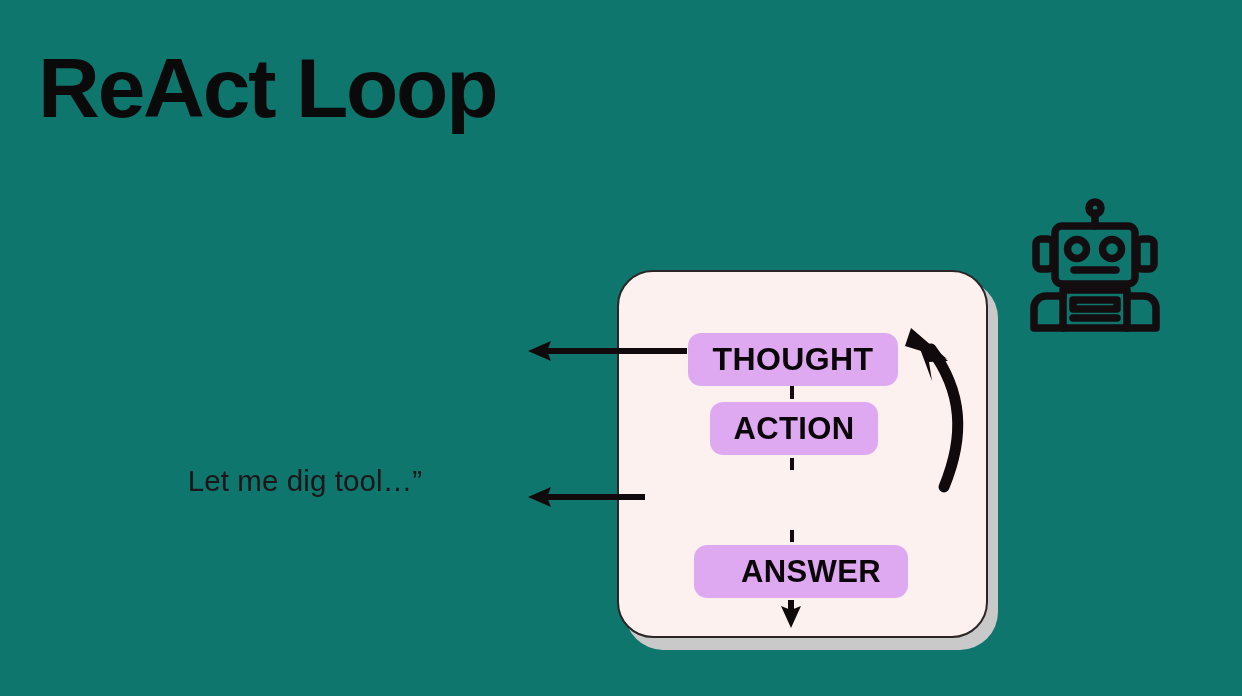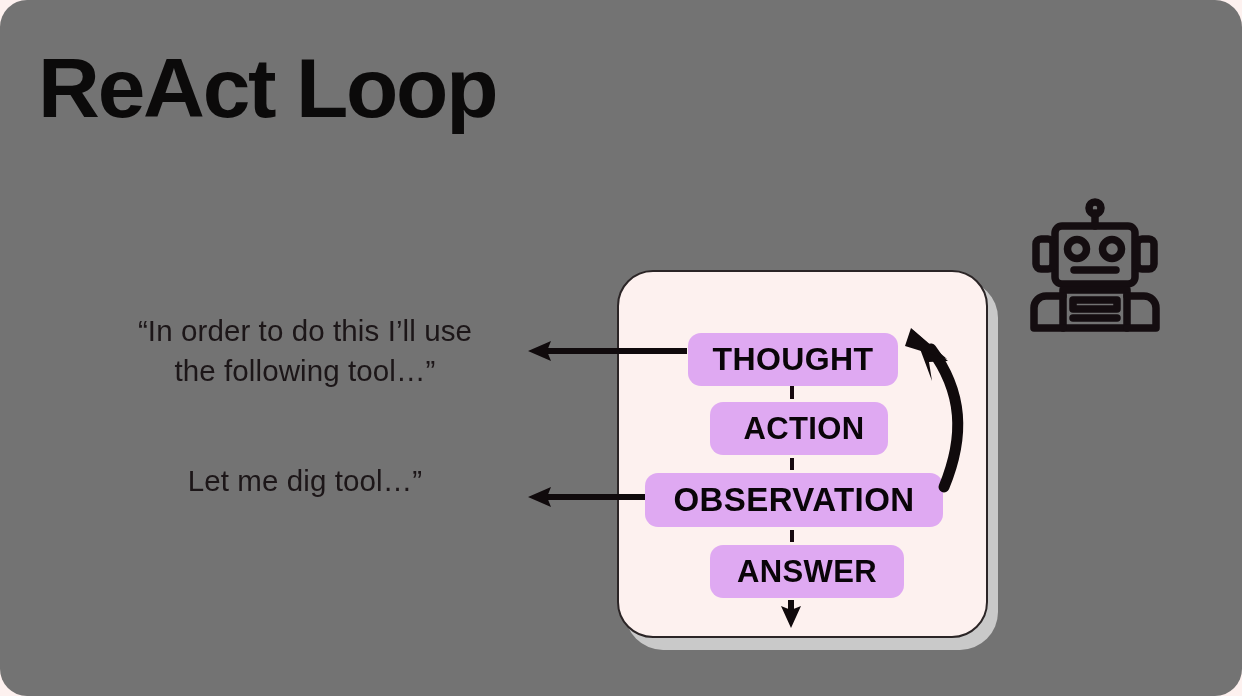--- a/index.html
+++ b/index.html
@@ -11,22 +11,21 @@
     height: 696px;
     background: #fdf1ef;
     font-family: "Liberation Sans", sans-serif;
     overflow: hidden;
     position: relative;
   }
   #stage {
     position: relative;
     width: 1242px;
     height: 696px;
-    background: #737373;
-    border-radius: 27px;
+    background: #0f766e;
   }
 
   
   .title {
     position: absolute;
     left: 38px;
     top: 46px;
     font-size: 84px;
     line-height: 1.02;
     font-weight: 700;
@@ -92,31 +91,31 @@
   }
   .pill-thought {
     left: 688px; top: 333px;
     width: 210px; height: 53px;
     font-size: 32px;
   }
   .pill-action {
     left: 710px; top: 402px;
     width: 168px; height: 53px;
     font-size: 31px;
-    padding-left: 10px;
   }
   .pill-observation {
     left: 645px; top: 473px;
     width: 298px; height: 54px;
     font-size: 33px;
   }
   .pill-answer {
-    left: 710px; top: 545px;
+    left: 694px; top: 545px;
     width: 194px; height: 53px;
     font-size: 31px;
+    padding-left: 20px;
   }
 
   
   .dash {
     position: absolute;
     left: 790px;
     width: 4px;
     background: #17090f;
   }
   .dash-1 { top: 381px; height: 18px; }
@@ -144,38 +143,33 @@
     white-space: nowrap;
   }
 </style>
 </head>
 <body>
 
 <div id="stage">
 
   <div class="title">ReAct Loop</div>
 
-  <div class="quote quote-1">
-    <span class="ln">“In order to do this I’ll use</span>
-    <span class="ln">the following tool…”</span>
-  </div>
   <div class="quote quote-2">
     <span class="ln">Let me dig tool…”</span>
   </div>
 
   <div class="card-shadow"></div>
   <div class="card"></div>
 
   <div class="dash dash-1"></div>
   <div class="dash dash-2"></div>
   <div class="dash dash-3"></div>
 
   <div class="pill pill-thought">THOUGHT</div>
   <div class="pill pill-action">ACTION</div>
-  <div class="pill pill-observation">OBSERVATION</div>
   <div class="pill pill-answer">ANSWER</div>
 
   <svg class="overlay" viewBox="0 0 1242 696">
 
     <g>
       <line x1="687" y1="351" x2="540" y2="351" stroke="#100a0c" stroke-width="6"></line>
       <path d="M528 351 L551 341 L547 351 L551 361 Z" fill="#100a0c"></path>
     </g>
 
     <g>

